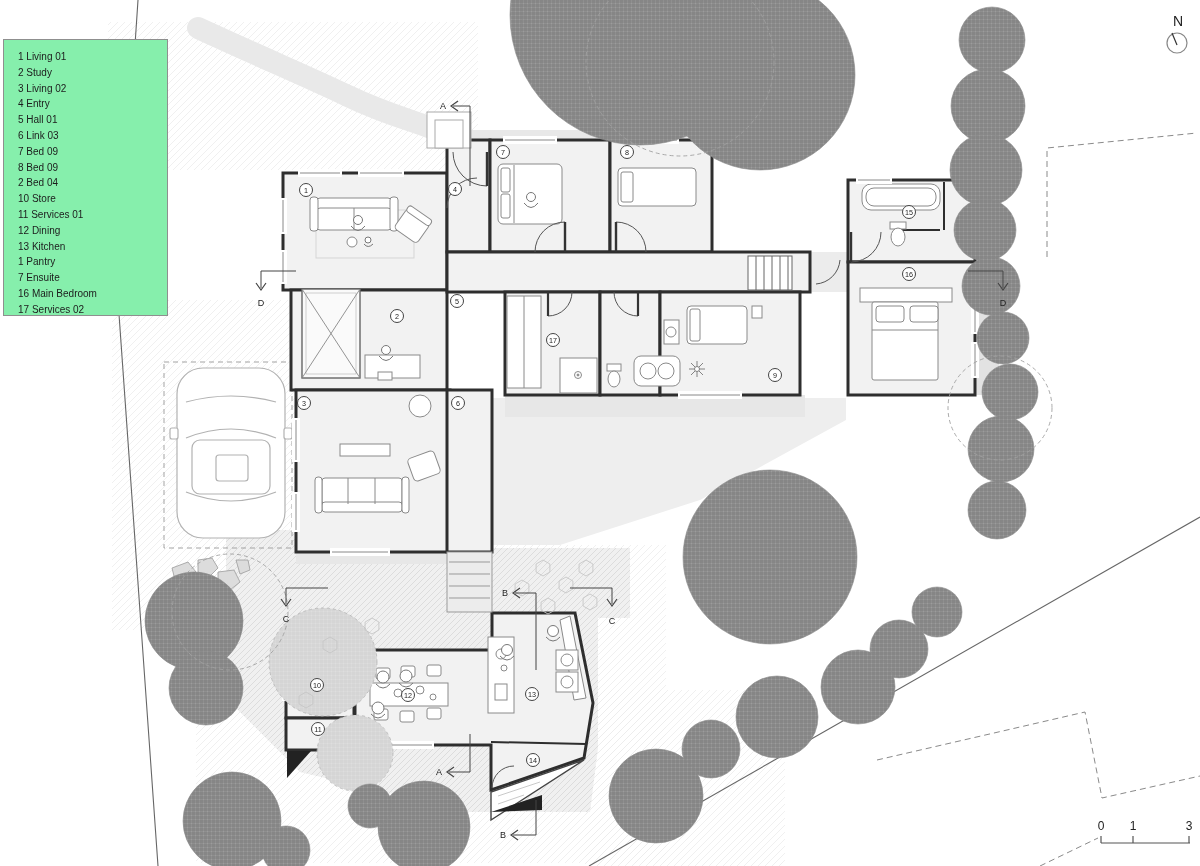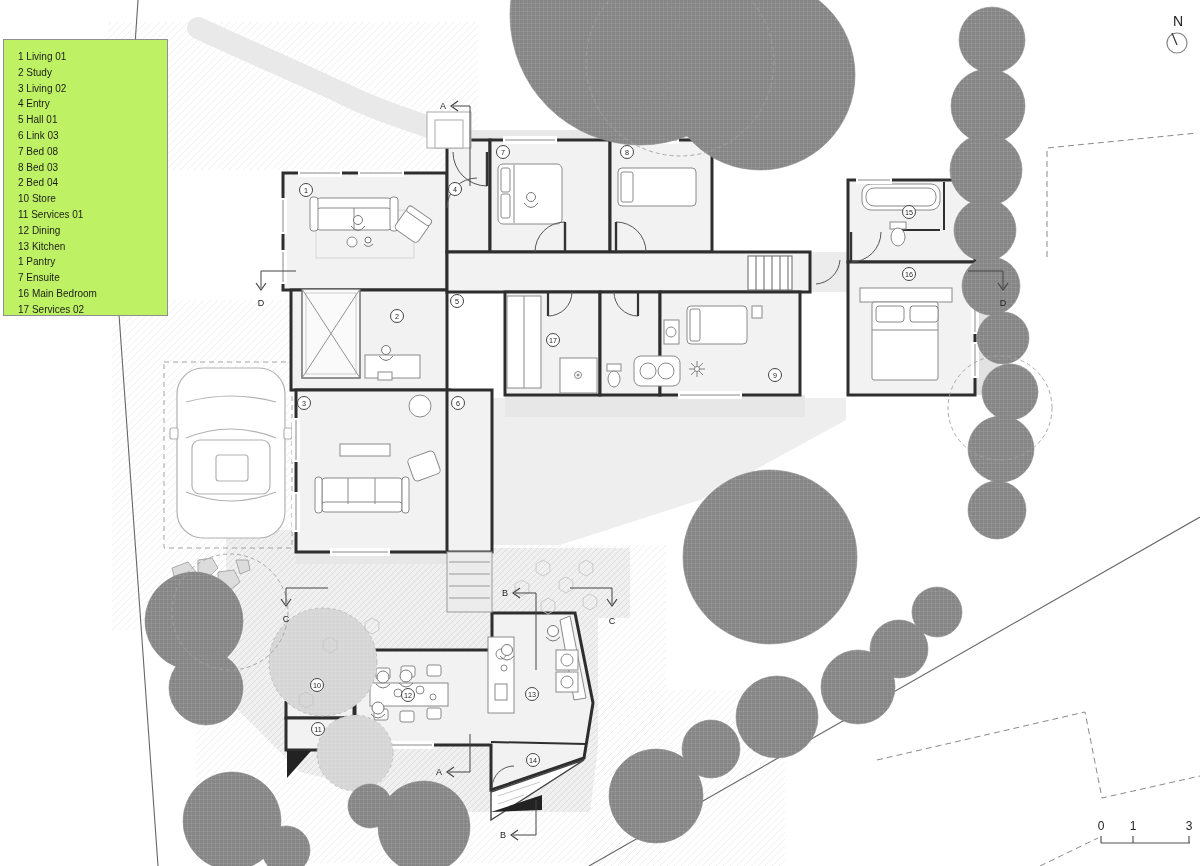--- a/index.html
+++ b/index.html
@@ -1,19 +1,19 @@
 <!DOCTYPE html>
 <html><head>
 <meta charset="utf-8">
 <style>
   html,body{margin:0;padding:0;background:#fff;}
   .canvas{position:relative;width:1200px;height:866px;background:#ffffff;overflow:hidden;
           font-family:"Liberation Sans", sans-serif;}
   .plan-svg{position:absolute;left:0;top:0;}
-  .legend{position:absolute;left:3px;top:39px;width:165px;height:277px;background:#bef264;
+  .legend{position:absolute;left:3px;top:39px;width:165px;height:277px;background:#86efac;
           border:1px solid #8f8f8f;box-sizing:border-box;padding:9px 6px 0 14px;z-index:5;}
   .legend-item{font-size:10px;color:#1c1c1c;line-height:15.8px;white-space:nowrap;}
   text{font-family:"Liberation Sans", sans-serif;}
 </style>
 </head>
 <body>
 
 <div class="canvas">
 
 <svg class="plan-svg" width="1200" height="866" viewBox="0 0 1200 866">
@@ -522,22 +522,22 @@
 </svg>
 
 <div class="legend">
   <div>
         <div class="legend-item">1 Living 01</div>
         <div class="legend-item">2 Study</div>
         <div class="legend-item">3 Living 02</div>
         <div class="legend-item">4 Entry</div>
         <div class="legend-item">5 Hall 01</div>
         <div class="legend-item">6 Link 03</div>
-        <div class="legend-item">7 Bed 08</div>
-        <div class="legend-item">8 Bed 03</div>
+        <div class="legend-item">7 Bed 09</div>
+        <div class="legend-item">8 Bed 09</div>
         <div class="legend-item">2 Bed 04</div>
         <div class="legend-item">10 Store</div>
         <div class="legend-item">11 Services 01</div>
         <div class="legend-item">12 Dining</div>
         <div class="legend-item">13 Kitchen</div>
         <div class="legend-item">1 Pantry</div>
         <div class="legend-item">7 Ensuite</div>
         <div class="legend-item">16 Main Bedroom</div>
         <div class="legend-item">17 Services 02</div>
       </div>

